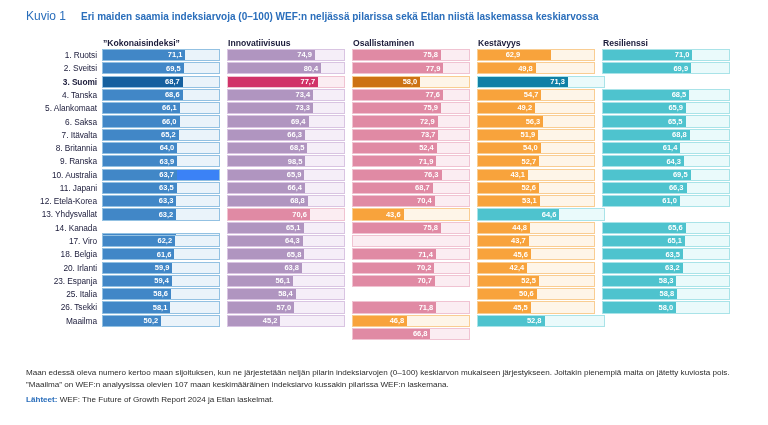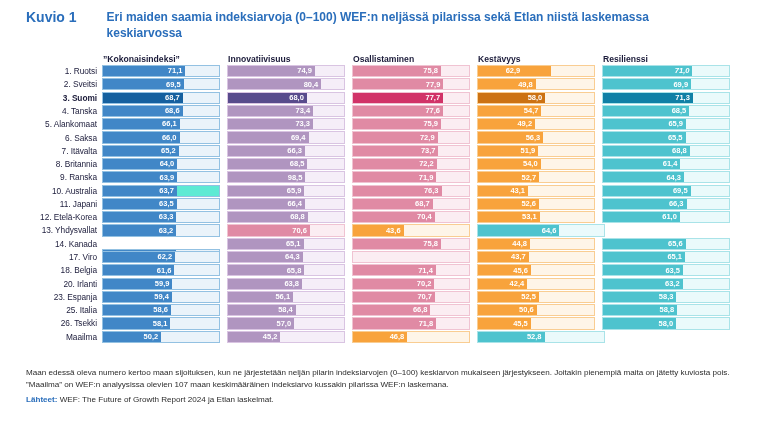--- a/index.html
+++ b/index.html
@@ -16,32 +16,32 @@
   }
 
   
   #title-block {
     display: flex;
     align-items: flex-start;
     padding: 9px 26px 0 26px;
   }
   #figure-label {
     color: #2a6ebb;
-    font-size: 14px;
-    font-weight: bold;
+    font-size: 12px;
+    font-weight: normal;
     white-space: nowrap;
     flex: 0 0 auto;
     padding-top: 0px;
   }
   #figure-title {
     color: #2a6ebb;
-    font-size: 12px;
+    font-size: 10px;
     font-weight: bold;
     line-height: 16px;
-    margin-left: 30px;
+    margin-left: 15px;
     max-width: 620px;
   }
 
   
   #chart-area {
     margin-top: 9px;
     padding: 0 14px 0 0;
     position: relative;
   }
 
@@ -174,21 +174,21 @@
           </div>
         </div>
         <div class="cell">
           <div class="track" style="background: rgb(254, 245, 232); border-color: rgb(249, 205, 146);">
             <div class="fill" style="width: 62.9%; background: rgb(248, 163, 60); justify-content: center;">
               <span class="val">62,9</span>
             </div>
           </div>
         </div>
         <div class="cell">
-          <div class="track" style="background: rgb(234, 250, 251); border-color: rgb(169, 227, 232); font-style: italic;">
+          <div class="track" style="background: rgb(234, 250, 251); border-color: rgb(169, 227, 232);">
             <div class="fill" style="width: 71%; background: rgb(78, 195, 206);">
               <span class="val">71,0</span>
             </div>
           </div>
         </div>
       </div>
       <div class="data-row">
         <div class="row-label">2. Sveitsi</div>
         <div class="cell">
           <div class="track" style="background: rgb(234, 243, 250); border-color: rgb(147, 193, 226);">
@@ -229,27 +229,20 @@
       <div class="data-row highlight">
         <div class="row-label">3. Suomi</div>
         <div class="cell">
           <div class="track" style="background: rgb(234, 243, 250); border-color: rgb(147, 193, 226);">
             <div class="fill" style="width: 68.7%; background: rgb(21, 96, 159);">
               <span class="val">68,7</span>
             </div>
           </div>
         </div>
         <div class="cell">
-          <div class="track" style="background: rgb(245, 238, 248); border-color: rgb(217, 196, 226);">
-            <div class="fill" style="width: 68%; background: rgb(88, 75, 140);">
-              <span class="val">68,0</span>
-            </div>
-          </div>
-        </div>
-        <div class="cell">
           <div class="track" style="background: rgb(251, 237, 242); border-color: rgb(240, 195, 210);">
             <div class="fill" style="width: 77.7%; background: rgb(209, 51, 104);">
               <span class="val">77,7</span>
             </div>
           </div>
         </div>
         <div class="cell">
           <div class="track" style="background: rgb(254, 245, 232); border-color: rgb(249, 205, 146);">
             <div class="fill" style="width: 58%; background: rgb(204, 114, 19);">
               <span class="val">58,0</span>
@@ -428,21 +421,21 @@
         <div class="cell">
           <div class="track" style="background: rgb(245, 238, 248); border-color: rgb(217, 196, 226);">
             <div class="fill" style="width: 68.5%; background: rgb(176, 149, 192);">
               <span class="val">68,5</span>
             </div>
           </div>
         </div>
         <div class="cell">
           <div class="track" style="background: rgb(251, 237, 242); border-color: rgb(240, 195, 210);">
             <div class="fill" style="width: 72.2%; background: rgb(224, 138, 164);">
-              <span class="val">72,2</span>
+              <span class="val">52,4</span>
             </div>
           </div>
         </div>
         <div class="cell">
           <div class="track" style="background: rgb(254, 245, 232); border-color: rgb(249, 205, 146);">
             <div class="fill" style="width: 54%; background: rgb(248, 163, 60);">
               <span class="val">54,0</span>
             </div>
           </div>
         </div>
@@ -488,21 +481,21 @@
           <div class="track" style="background: rgb(234, 250, 251); border-color: rgb(169, 227, 232);">
             <div class="fill" style="width: 64.3%; background: rgb(78, 195, 206);">
               <span class="val">64,3</span>
             </div>
           </div>
         </div>
       </div>
       <div class="data-row">
         <div class="row-label">10. Australia</div>
         <div class="cell">
-          <div class="track" style="background: #5eead4; border-color: rgb(147, 193, 226);">
+          <div class="track" style="background: #3b82f6; border-color: rgb(147, 193, 226);">
             <div class="fill" style="width: 63.7%; background: rgb(65, 135, 199);">
               <span class="val">63,7</span>
             </div>
           </div>
         </div>
         <div class="cell">
           <div class="track" style="background: rgb(245, 238, 248); border-color: rgb(217, 196, 226);">
             <div class="fill" style="width: 65.9%; background: rgb(176, 149, 192);">
               <span class="val">65,9</span>
             </div>
@@ -837,21 +830,21 @@
           </div>
         </div>
         <div class="cell">
           <div class="track" style="background: rgb(245, 238, 248); border-color: rgb(217, 196, 226);">
             <div class="fill" style="width: 58.4%; background: rgb(176, 149, 192);">
               <span class="val">58,4</span>
             </div>
           </div>
         </div>
         <div class="cell">
-          <div class="track" style="background: rgb(251, 237, 242); border-color: rgb(240, 195, 210);">
+          <div class="track" style="background: rgb(251, 237, 242); border-color: rgb(240, 195, 210); margin-top: 40px;">
             <div class="fill" style="width: 66.8%; background: rgb(224, 138, 164);">
               <span class="val">66,8</span>
             </div>
           </div>
         </div>
         <div class="cell">
           <div class="track" style="background: rgb(254, 245, 232); border-color: rgb(249, 205, 146);">
             <div class="fill" style="width: 50.6%; background: rgb(248, 163, 60);">
               <span class="val">50,6</span>
             </div>

